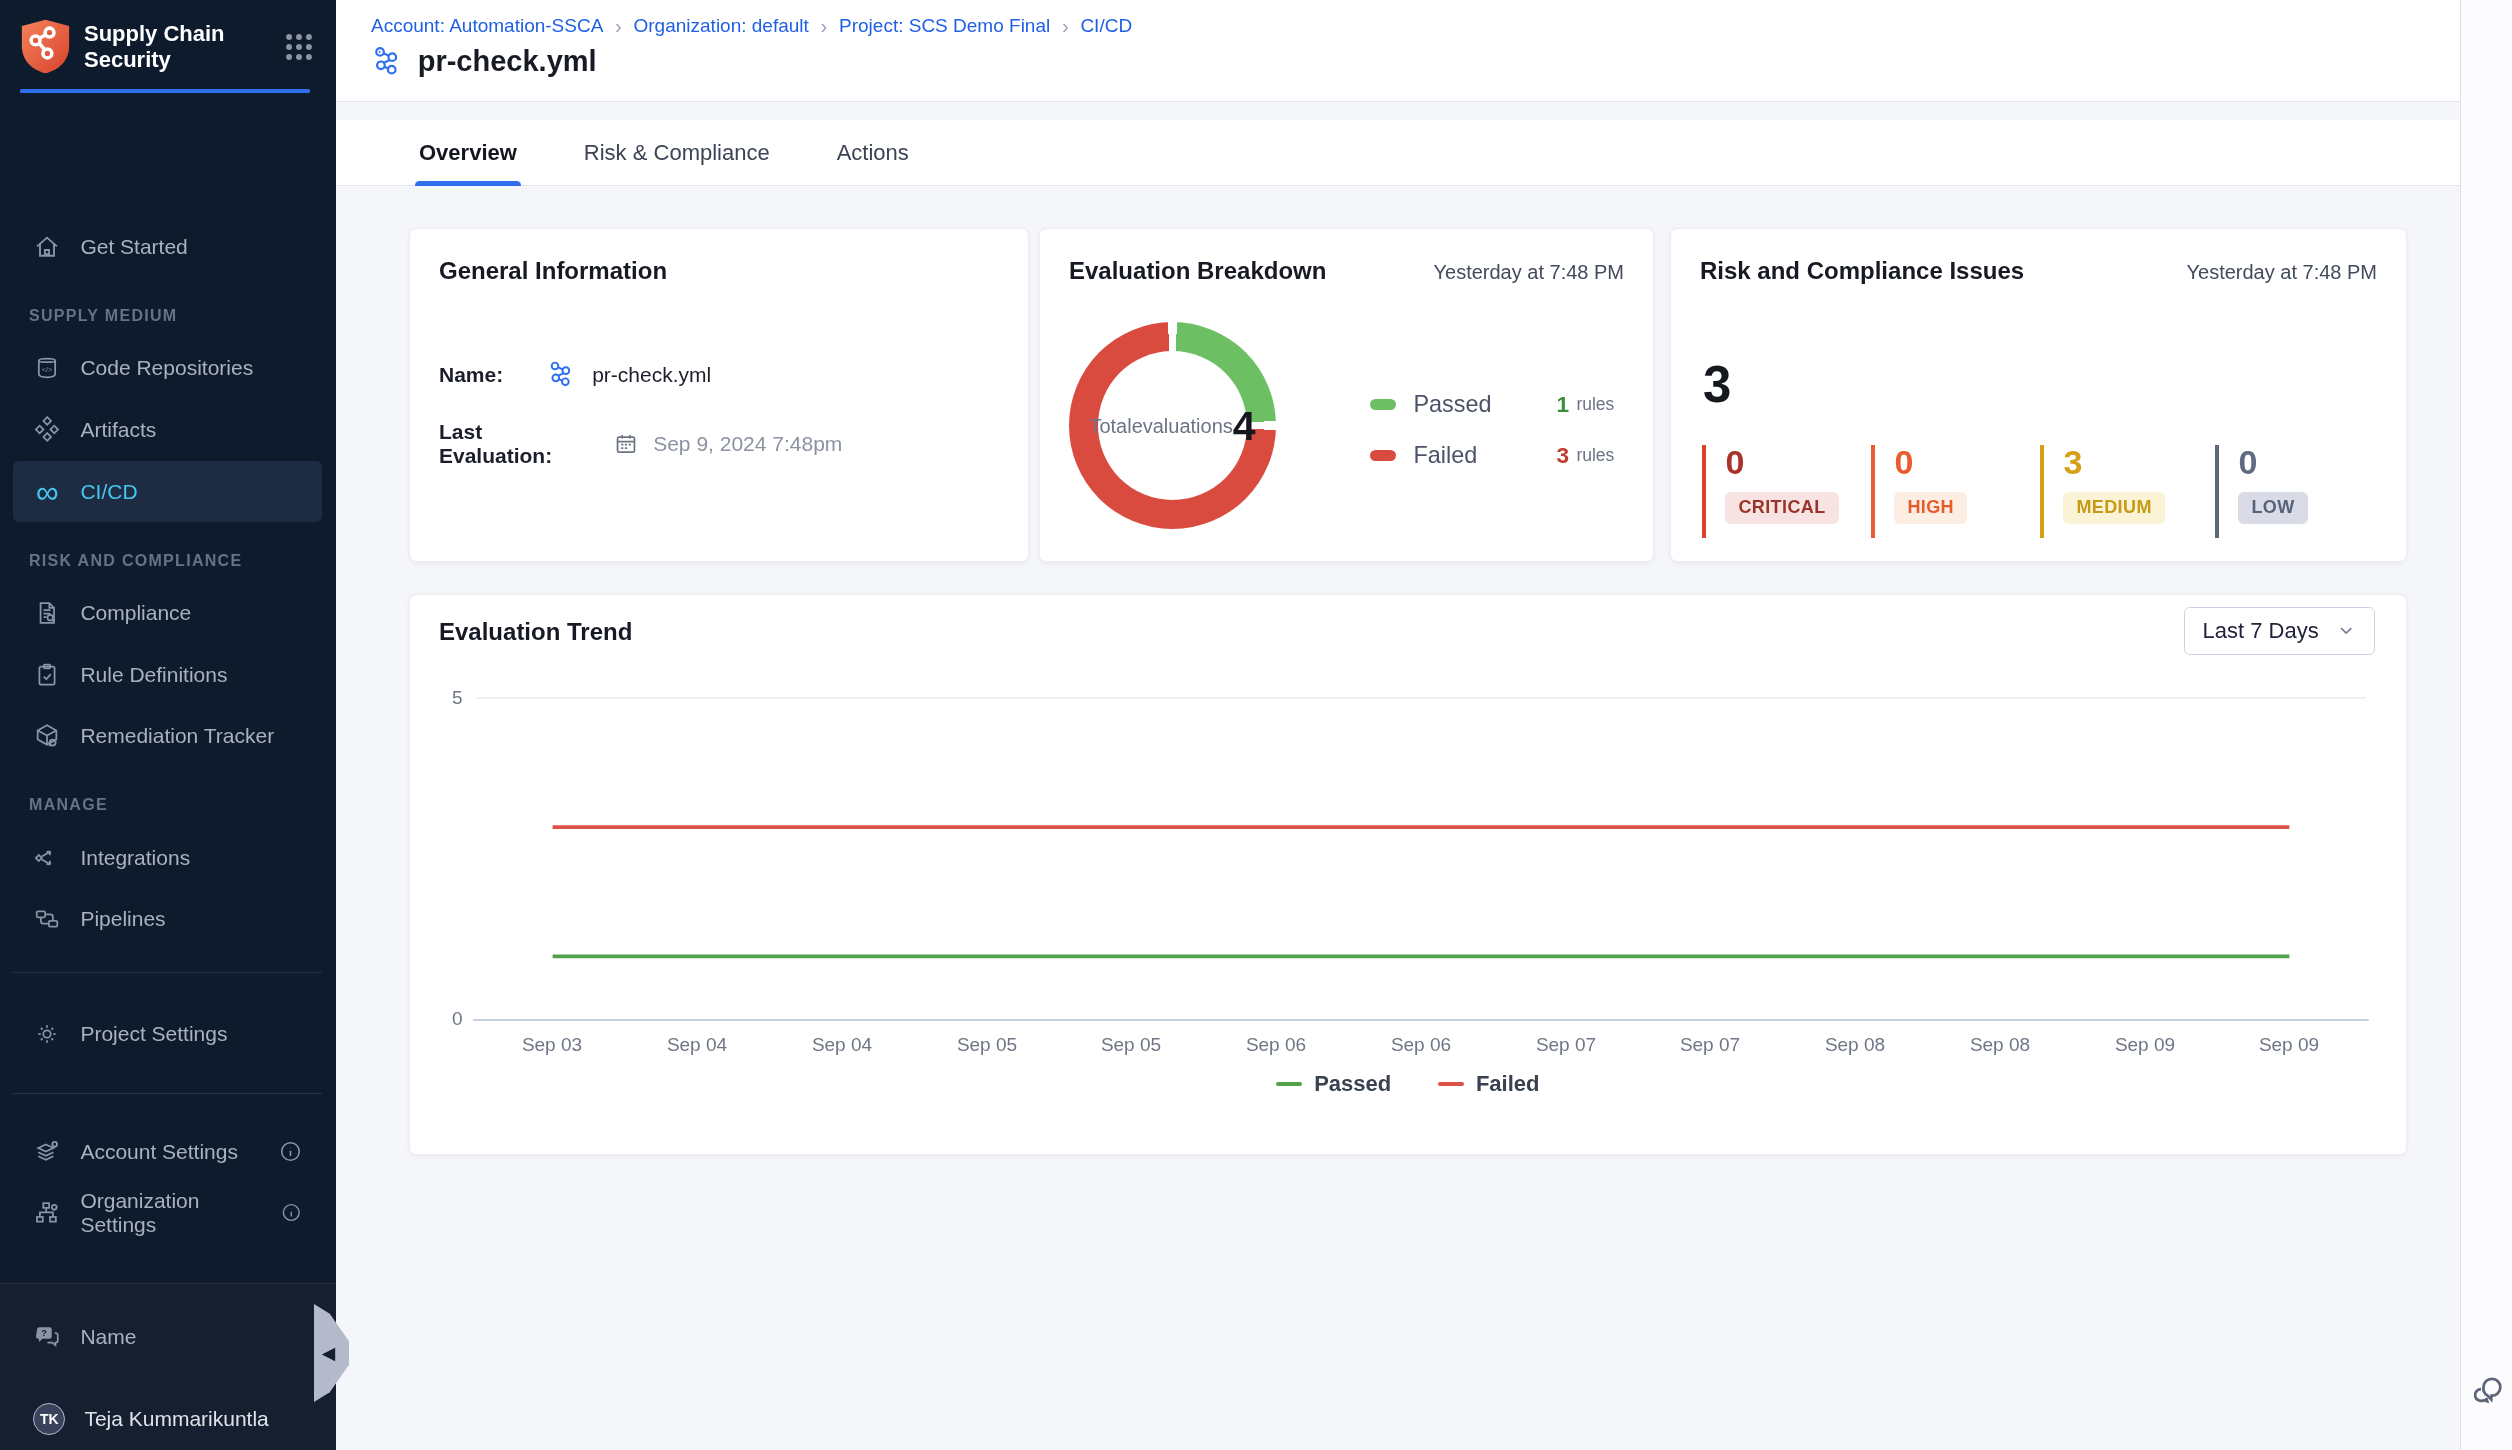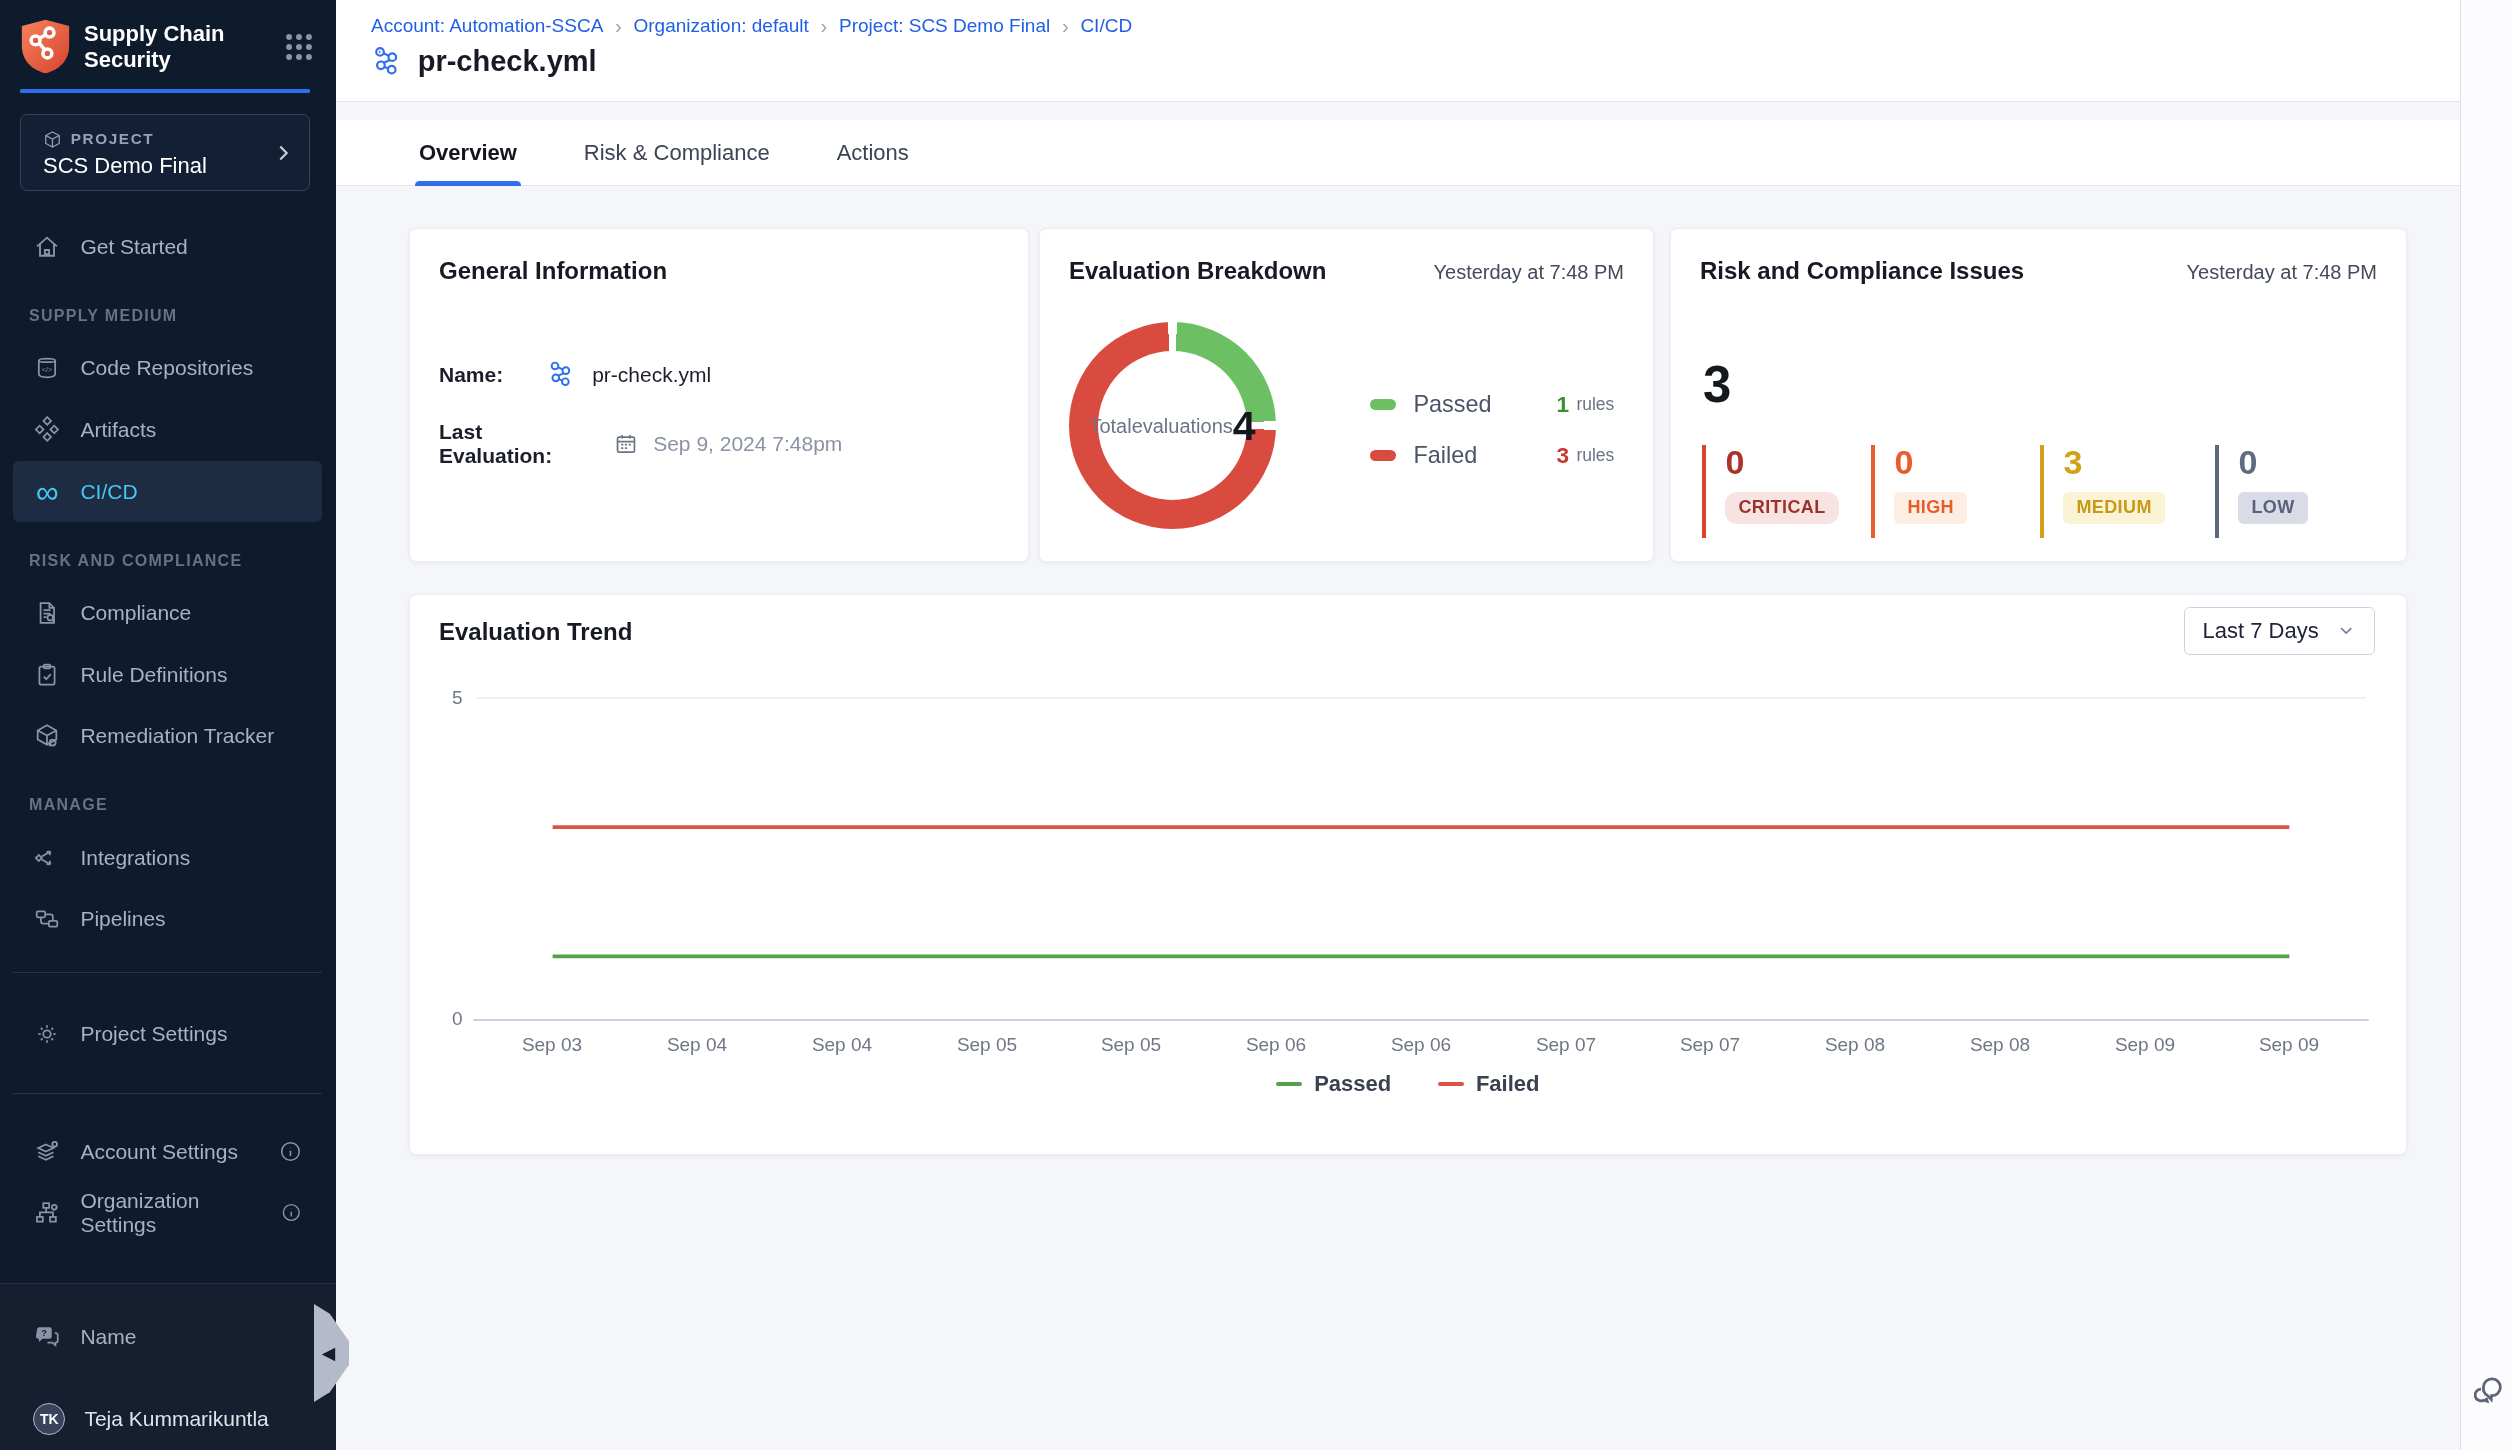--- a/index.html
+++ b/index.html
@@ -78,21 +78,21 @@
 
   
   .risk-total { position:absolute; left:32px; top:126px; font-size:51px; font-weight:700; color:#15181f; }
   .sev-row { position:absolute; left:31px; top:216px; display:flex; }
   .sev { display:flex; }
   .sev-bar { width:4.4px; height:93px; margin-right:19px; }
   .sev-num { font-size:34px; font-weight:700; line-height:35px; }
   .sev-badge { display:inline-block; margin-top:11.7px; padding:5.8px 13px; border-radius:5.8px; font-size:18px; font-weight:700; letter-spacing:0.4px; }
   .sev.critical { width:169px; } .sev.high { width:169px; } .sev.medium { width:175px; }
   .sev.critical .sev-bar { background:var(--critical-bar,#d7432d); } .sev.critical .sev-num { color:var(--critical,#ab3329); }
-  .sev.critical .sev-badge { background:#f7e4e2; color:#9c332b;border-radius:12px; }
+  .sev.critical .sev-badge { background:#f7e4e2; color:#9c332b; }
   .sev.high .sev-bar { background:var(--high-bar,#ea5b2d); } .sev.high .sev-num { color:var(--high,#ea5b2d); }
   .sev.high .sev-badge { background:#fdeee4; color:#e85c2c; }
   .sev.medium .sev-bar { background:var(--medium-bar,#d4a017); } .sev.medium .sev-num { color:var(--medium,#d4a017); }
   .sev.medium .sev-badge { background:#faf3d6; color:#c79a15; }
   .sev.low .sev-bar { background:var(--low-bar,#5c6779); } .sev.low .sev-num { color:var(--low,#5f6b80); }
   .sev.low .sev-badge { background:#d9dce6; color:#57617a; }
 
   
   .range-select { position:absolute; right:31px; top:11.7px; width:191px; height:48px; border:1.5px solid #ced1e4; border-radius:5.8px; background:#fff; display:flex; align-items:center; justify-content:space-between; padding:0 17.5px; cursor:pointer; }
   .range-select .rs-label { font-size:22px; color:#20233a; }
@@ -145,32 +145,20 @@
         <circle cx="5" cy="12" r="2.1"></circle>
           <circle cx="12" cy="12" r="2.1"></circle>
           <circle cx="19" cy="12" r="2.1"></circle>
         <circle cx="5" cy="19" r="2.1"></circle>
           <circle cx="12" cy="19" r="2.1"></circle>
           <circle cx="19" cy="19" r="2.1"></circle>
       </svg>
     </div>
     <div class="blue-bar"></div>
 
-    <div class="project-card">
-      <div class="project-top">
-        <svg class="icn" width="19" height="19" viewBox="0 0 24 24" fill="none" stroke="currentColor" stroke-width="1.6">
-          <path d="M12 2.5 L20.5 7 V17 L12 21.5 L3.5 17 V7 Z M3.5 7 L12 11.5 L20.5 7 M12 11.5 V21.5"></path>
-        </svg>
-        <span class="project-label">PROJECT</span>
-      </div>
-      <div class="project-name">SCS Demo Final</div>
-      <svg class="project-chevron" viewBox="0 0 24 24" fill="none" stroke="currentColor" stroke-width="2.4">
-          <path d="M9 5 l7 7 -7 7"></path>
-        </svg>
-    </div>
 
     <div class="nav-item" style="top:216px;">
       <svg class="icn" viewBox="0 0 24 24" fill="none" stroke="currentColor" stroke-width="1.6">
         <path d="M3.5 11.5 L12 4 L20.5 11.5 M6 9.4 V19.5 H18 V9.4 M10.2 14.6 h3.6 v3.6 h-3.6 z"></path>
       </svg>
       <span>Get Started</span>
     </div>
 
     <div class="nav-section" style="top:307px;">SUPPLY MEDIUM</div>
 

